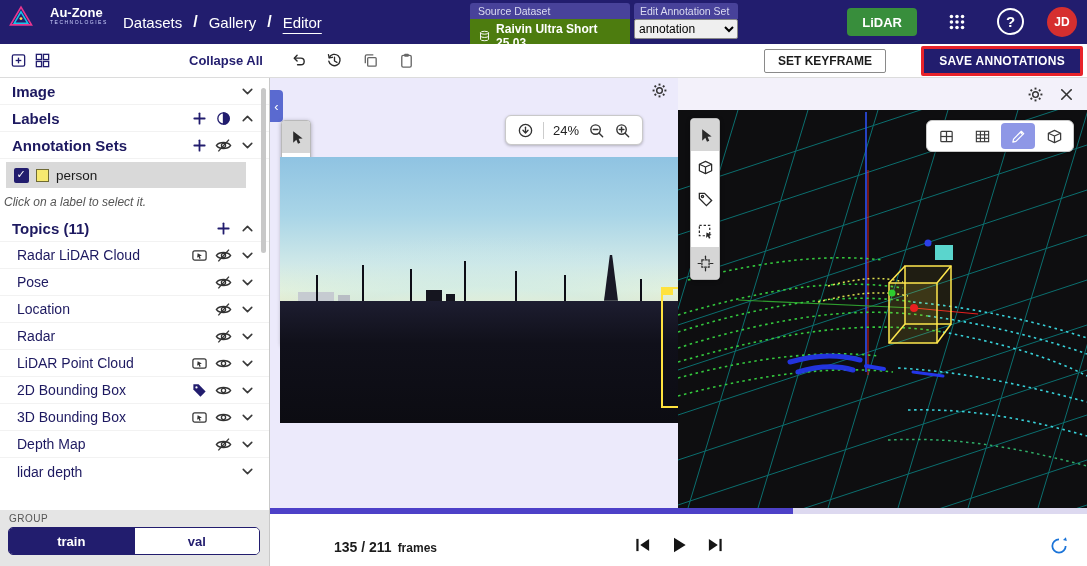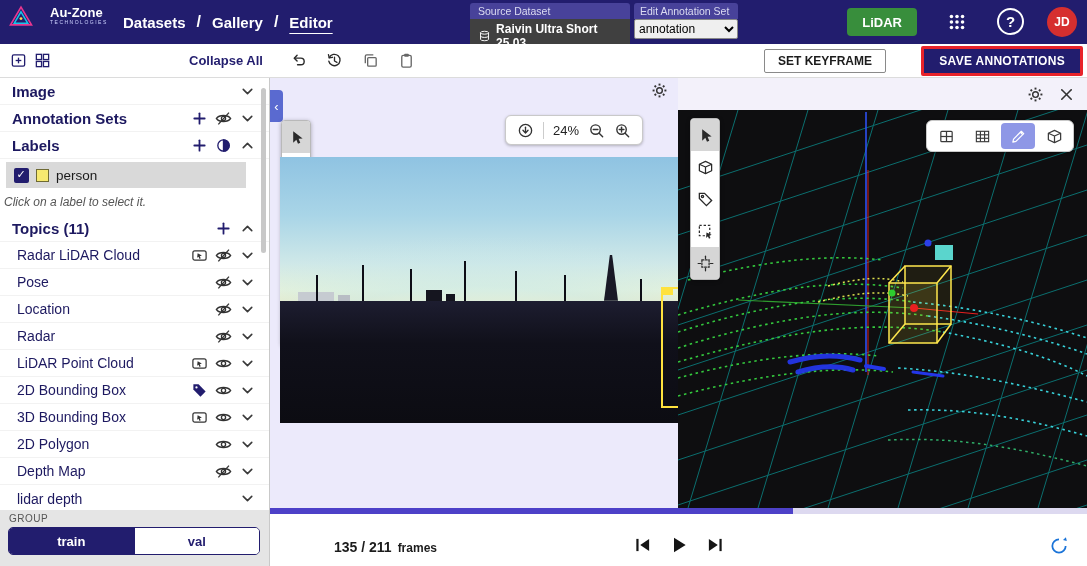--- a/index.html
+++ b/index.html
@@ -11,26 +11,26 @@
   .i14 { width:14px; height:14px; }
   .i20 { width:20px; height:20px; }
 
   
   .topnav { position:absolute; left:0; top:0; width:1087px; height:44px; background:#221d6e; color:#fff; }
   .logo { position:absolute; left:8px; top:5px; display:flex; align-items:center; gap:16px; }
   .logo-txt { display:flex; flex-direction:column; line-height:1.1; }
   .logo-name { font-size:13px; font-weight:bold; }
   .logo-sub { font-size:5px; letter-spacing:1.5px; color:#cdd2ff; }
   .nav { position:absolute; left:112px; top:0; height:44px; display:flex; align-items:center; }
-  .nav-item { font-size:15px; font-weight:700; margin:0 11px; cursor:pointer; }
+  .nav-item { font-size:15px; font-weight:400; margin:0 11px; cursor:pointer; }
   .nav-item.active { text-decoration:underline; text-underline-offset:5px; }
   .nav-sep { font-size:16px; font-weight:600; }
   .src-box { position:absolute; left:470px; top:3px; width:160px; border-radius:3px; overflow:hidden; }
   .src-head { background:#48429a; color:#dcdcf2; font-size:10.5px; padding:2px 8px; }
-  .src-val { background:#404040; color:#fff; font-size:12px; font-weight:bold; padding:3px 8px; display:flex; align-items:center; gap:5px; }
+  .src-val { background:#4d7c0f; color:#fff; font-size:12px; font-weight:bold; padding:3px 8px; display:flex; align-items:center; gap:5px; }
   .edit-box { position:absolute; left:634px; top:3px; width:104px; }
   .edit-head { background:#48429a; color:#dcdcf2; font-size:10.5px; padding:2px 6px; border-radius:3px 3px 0 0; }
   .edit-box select { width:100%; height:20px; font-size:12px; font-family:"Liberation Sans",sans-serif; border:1px solid #888; border-radius:2px; }
   .help-btn { position:absolute; right:170px; top:8px; height:28px; padding:0 15px; background:#388e3c; color:#fff; border:none; border-radius:4px; font-size:13px; font-weight:bold; cursor:pointer; }
   .apps { position:absolute; right:120px; top:12px; color:#fff; cursor:pointer; }
   .qmark { position:absolute; right:63px; top:8px; width:27px; height:27px; border:2px solid #fff; border-radius:50%; display:flex; align-items:center; justify-content:center; font-size:15px; font-weight:bold; cursor:pointer; }
   .avatar { position:absolute; right:10px; top:7px; width:30px; height:30px; border-radius:50%; background:#d62f2f; display:flex; align-items:center; justify-content:center; font-size:12px; font-weight:bold; cursor:pointer; }
 
   
   .toolbar { position:absolute; left:0; top:44px; width:1087px; height:34px; background:#fff; border-bottom:1px solid #dcdcdc; }
@@ -385,53 +385,53 @@
       <div class="s-row">
         <span class="s-head">Image</span>
         <span class="slot c-chev">
             <svg class="ic i16">
               <use href="#i-chevdown"></use>
             </svg>
           </span>
       </div>
 
       <div class="s-row">
+        <span class="s-head">Labels</span>
+        <span class="slot c-navy">
+            <svg class="ic i16">
+              <use href="#i-plus"></use>
+            </svg>
+          </span>
+        <span class="slot c-navy">
+            <svg class="ic i16">
+              <use href="#i-contrast"></use>
+            </svg>
+          </span>
+        <span class="slot c-chev">
+            <svg class="ic i16">
+              <use href="#i-chevup"></use>
+            </svg>
+          </span>
+      </div>
+
+      <div class="s-row">
         <span class="s-head">Annotation Sets</span>
         <span class="slot c-navy">
             <svg class="ic i16">
               <use href="#i-plus"></use>
             </svg>
           </span>
         <span class="slot c-dark">
             <svg class="ic i16">
               <use href="#i-eyeoff"></use>
             </svg>
           </span>
         <span class="slot c-chev">
             <svg class="ic i16">
               <use href="#i-chevdown"></use>
-            </svg>
-          </span>
-      </div>
-
-      <div class="s-row">
-        <span class="s-head">Labels</span>
-        <span class="slot c-navy">
-            <svg class="ic i16">
-              <use href="#i-plus"></use>
-            </svg>
-          </span>
-        <span class="slot c-navy">
-            <svg class="ic i16">
-              <use href="#i-contrast"></use>
-            </svg>
-          </span>
-        <span class="slot c-chev">
-            <svg class="ic i16">
-              <use href="#i-chevup"></use>
             </svg>
           </span>
       </div>
 
       <div class="label-row">
         <span class="cbx"></span>
         <span class="swatch"></span>
         <span class="label-name">person</span>
       </div>
 
@@ -547,34 +547,20 @@
             </svg>
           </span>
       </div>
       <div class="t-row">
         <span class="t-name">3D Bounding Box</span>
         <span class="slot c-dark">
             <svg class="ic i16">
               <use href="#i-keyframe"></use>
             </svg>
           </span>
-        <span class="slot c-dark">
-            <svg class="ic i16">
-              <use href="#i-eye"></use>
-            </svg>
-          </span>
-        <span class="slot c-chev">
-            <svg class="ic i16">
-              <use href="#i-chevdown"></use>
-            </svg>
-          </span>
-      </div>
-      <div class="t-row">
-        <span class="t-name">2D Polygon</span>
-        <span class="slot"></span>
         <span class="slot c-dark">
             <svg class="ic i16">
               <use href="#i-eye"></use>
             </svg>
           </span>
         <span class="slot c-chev">
             <svg class="ic i16">
               <use href="#i-chevdown"></use>
             </svg>
           </span>

